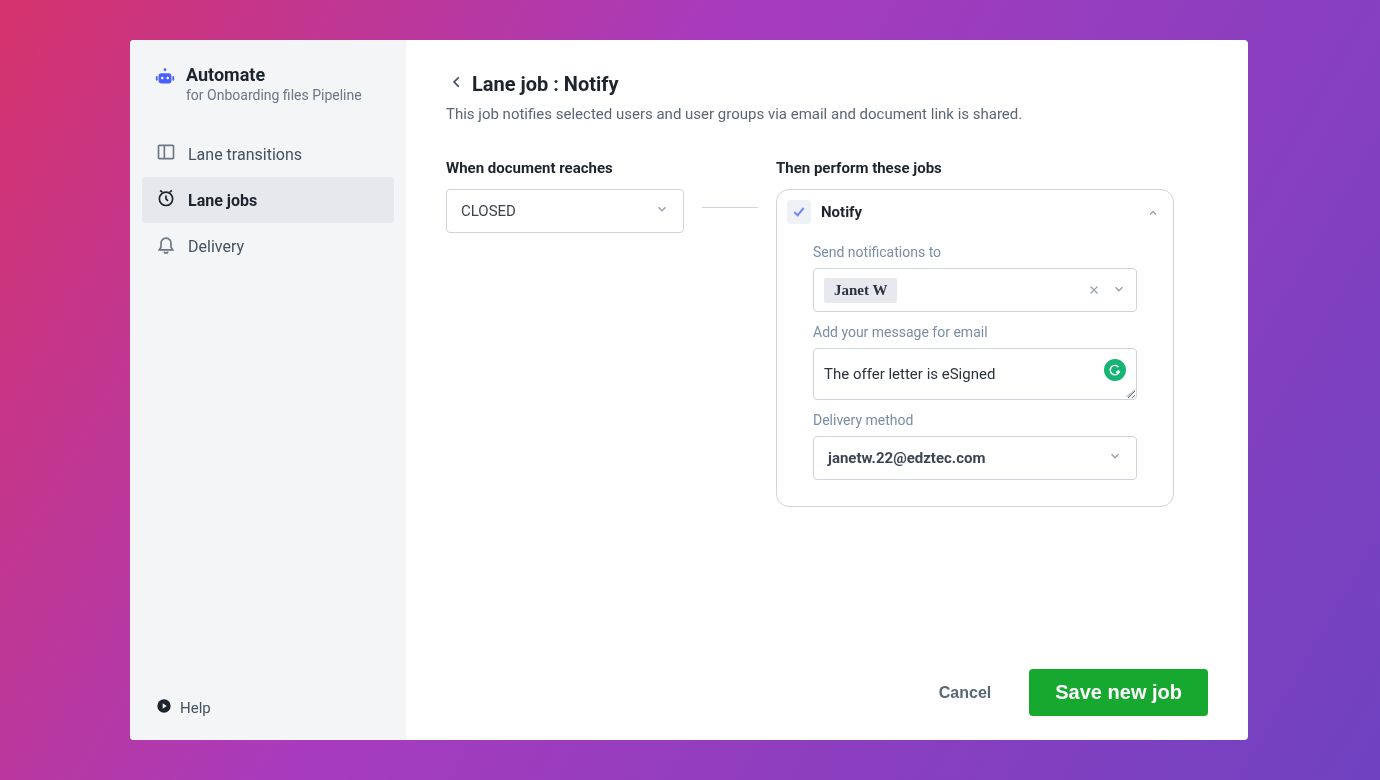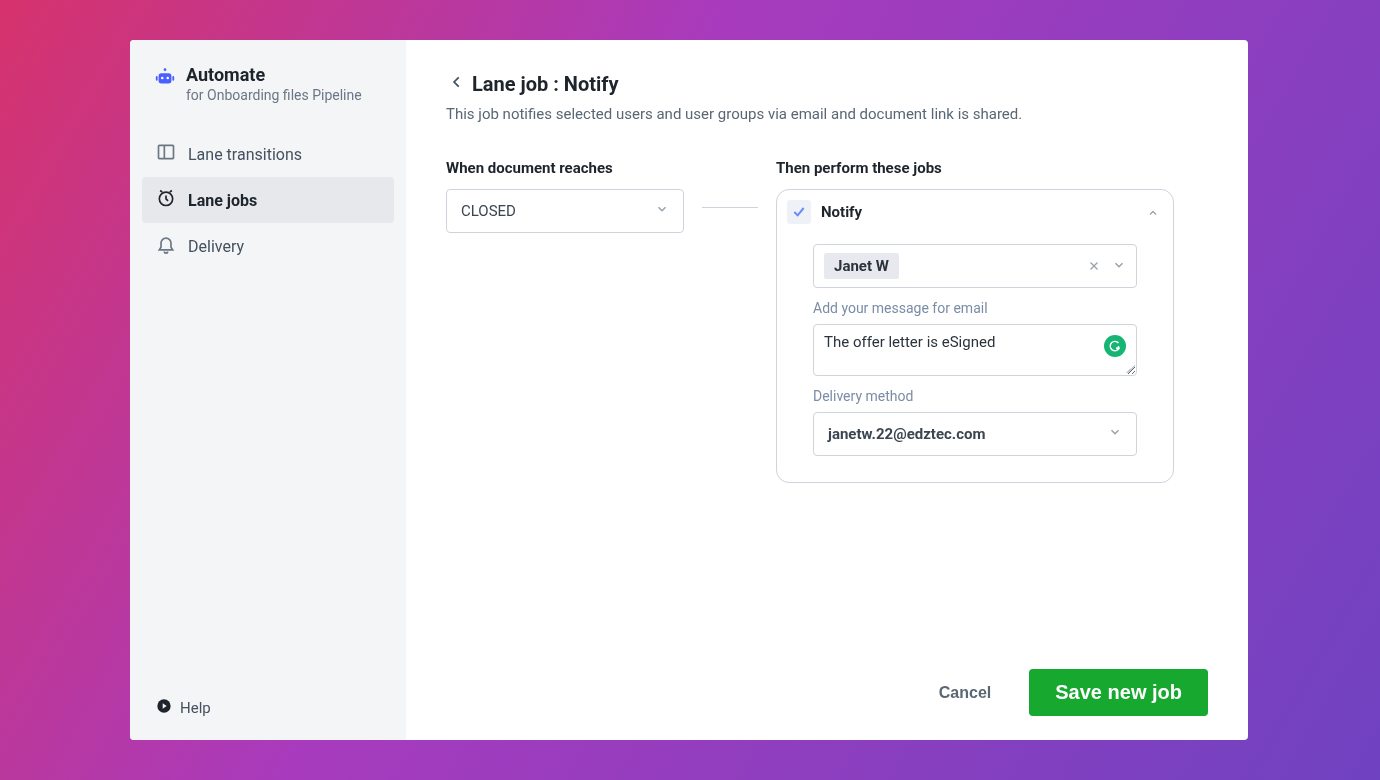--- a/index.html
+++ b/index.html
@@ -140,20 +140,21 @@
   gap: 8px;
   cursor: pointer;
 }
 .tag {
   background: #e7e9ee;
   padding: 4px 10px;
   border-radius: 2px;
   font-weight: 700;
   font-size: 15px;
   color: #2b333b;
+  font-family: Liberation Serif, serif;
 }
 .tag-select .clear { margin-left: auto; color: #97a2ad; cursor: pointer; padding: 4px; }
 .tag-select .chev { color: #97a2ad; }
 .textarea-wrap {
   border: 1px solid #cdd4db;
   border-radius: 4px;
   min-height: 52px;
   padding: 8px 10px;
   position: relative;
   resize: both;
@@ -161,20 +162,21 @@
 }
 .textarea-wrap textarea {
   width: 100%;
   border: none;
   outline: none;
   font-family: inherit;
   font-size: 15px;
   color: #2b333b;
   resize: none;
   background: transparent;
+  margin-top: 8px;
 }
 .gram-icon {
   position: absolute;
   right: 10px;
   top: 10px;
   width: 22px; height: 22px;
   border-radius: 50%;
   background: #17b573;
   display: flex; align-items: center; justify-content: center;
 }
@@ -326,20 +328,21 @@
               </span>
               <span class="job-name">Notify</span>
               <span class="chev">
                 <svg width="12" height="12" viewBox="0 0 24 24" fill="none" stroke="currentColor" stroke-width="2.5">
                     <path d="M6 9l6 6 6-6"></path>
                   </svg>
               </span>
             </div>
             <div class="job-body">
 
+              <div class="field-label">Send notifications to</div>
               <div class="tag-select">
                 <span class="tag">Janet W</span>
                 <span class="clear">
                   <svg width="12" height="12" viewBox="0 0 24 24" fill="none" stroke="currentColor" stroke-width="2.5">
                       <path d="M5 5l14 14M19 5L5 19"></path>
                     </svg>
                 </span>
                 <span class="chev">
                   <svg width="14" height="14" viewBox="0 0 24 24" fill="none" stroke="currentColor" stroke-width="2.5">
                       <path d="M6 9l6 6 6-6"></path>

